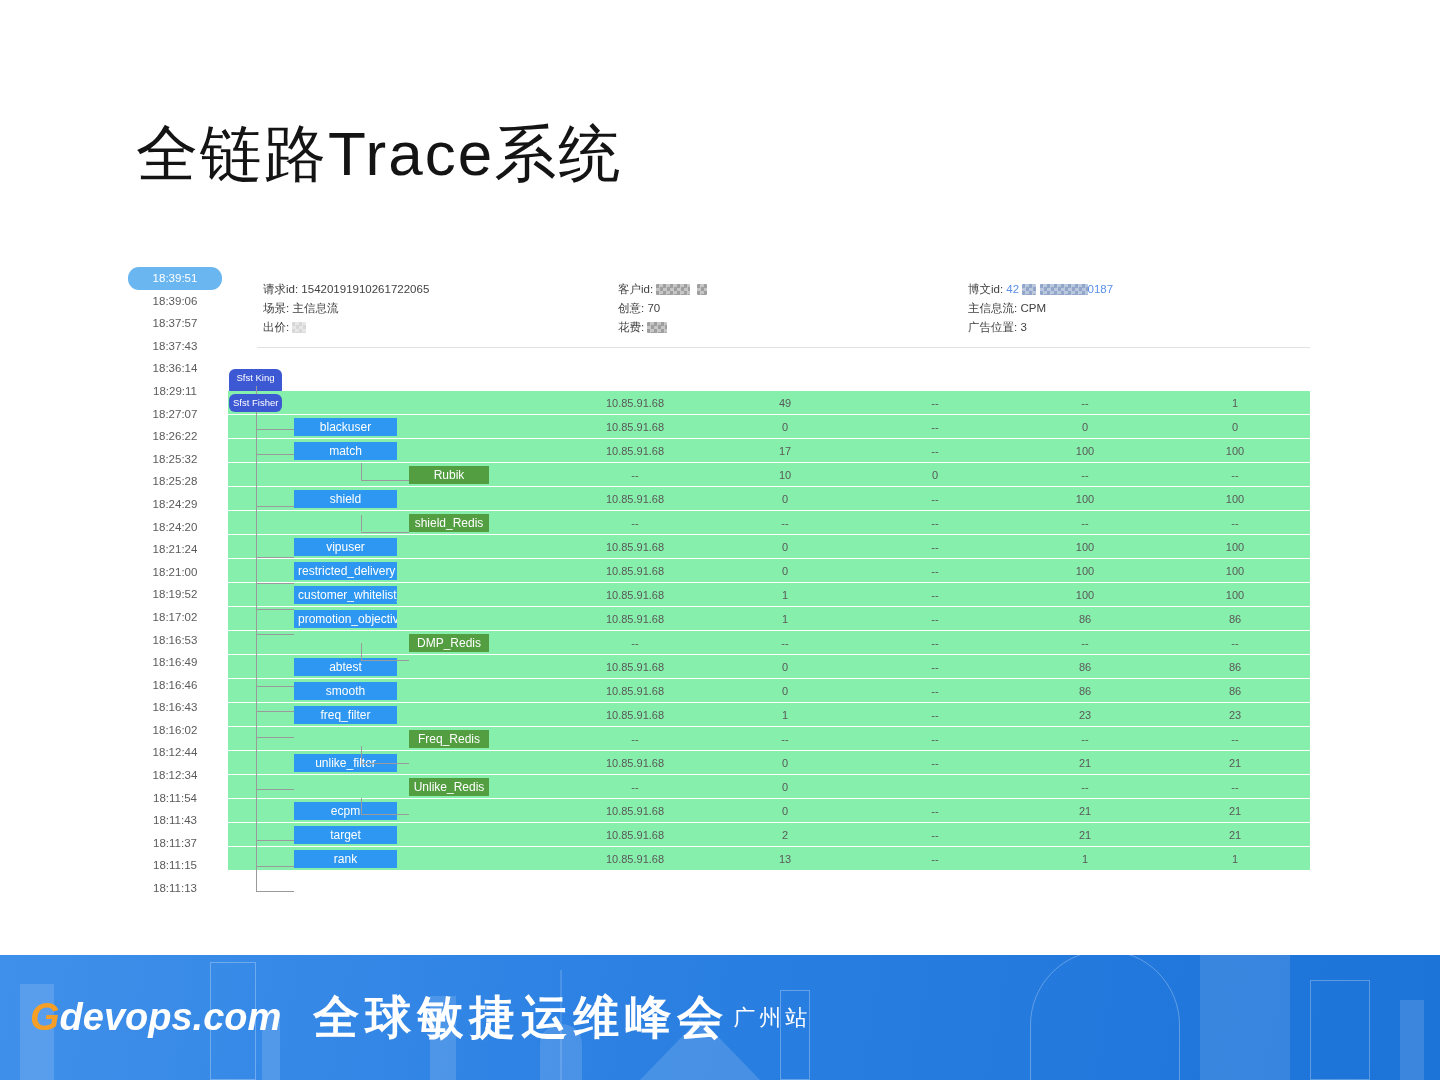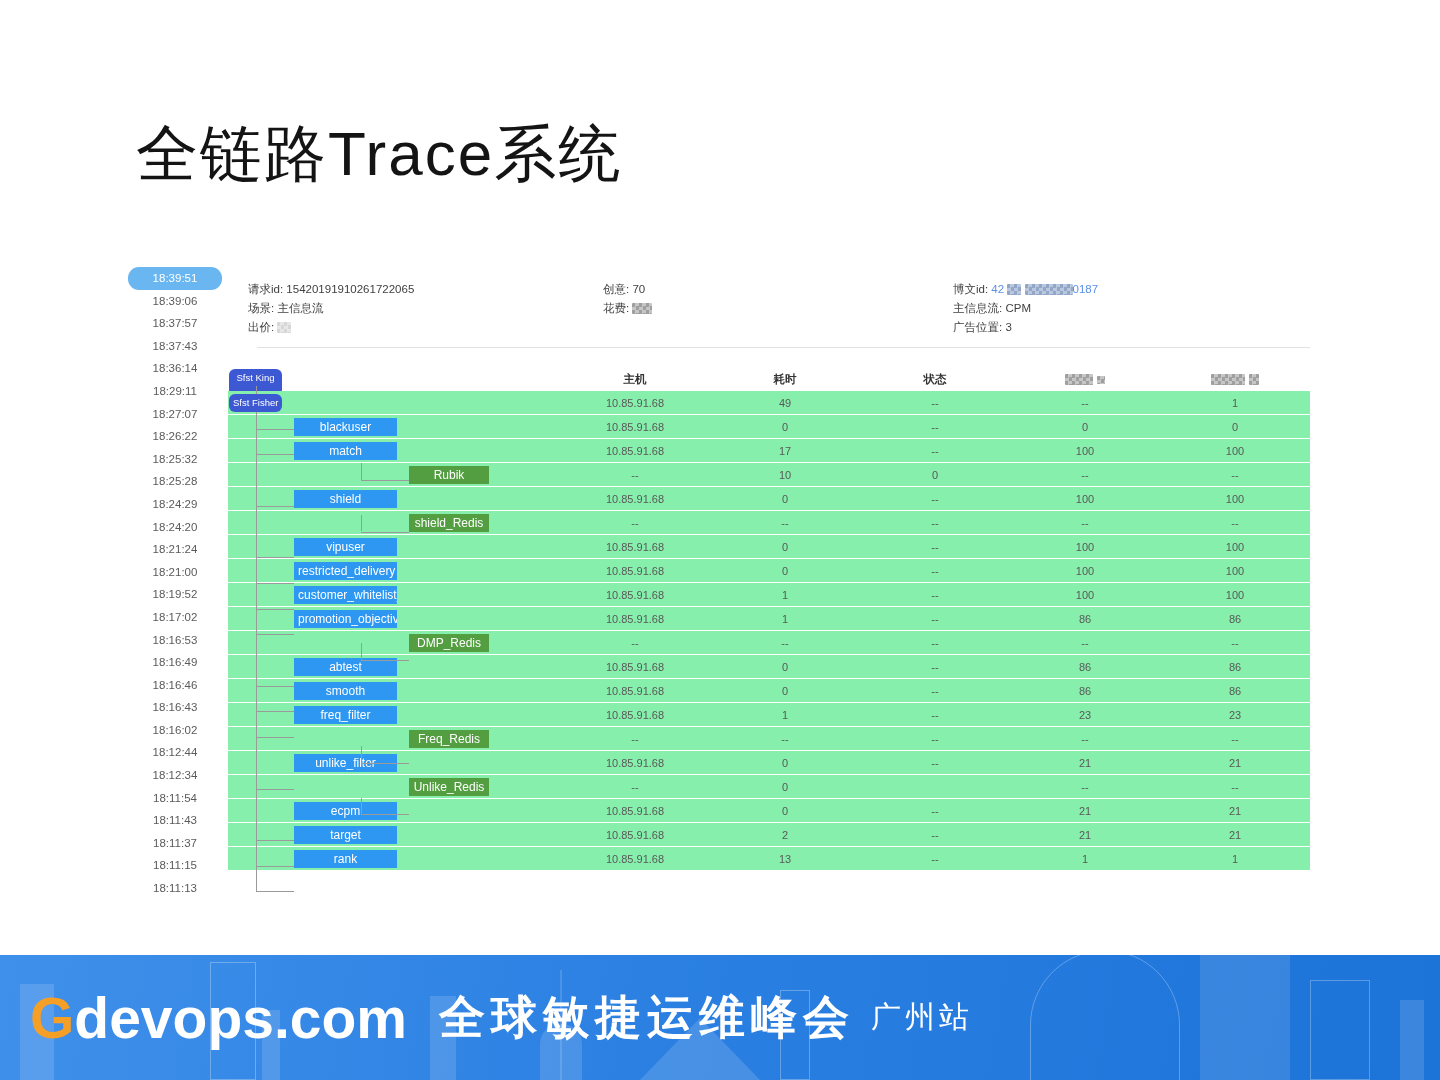--- a/index.html
+++ b/index.html
@@ -19,21 +19,21 @@
   .sidebar { position:absolute; left:0; top:0; width:94px; }
   .ts-item {
     height:22.6px; line-height:22.6px; text-align:center; font-size:11.5px;
     color:#5a5a5a; cursor:pointer; border-radius:11px;
   }
   .ts-item.selected { background:var(--selected-ts, #69b6f1); color:#fff; }
 
   .main { position:absolute; left:100px; top:0; width:1082px; height:642px; }
 
   .info {
-    position:absolute; left:20px; top:13px; right:0;
+    position:absolute; left:35px; top:13px; right:0;
     display:grid; grid-template-columns:355px 350px auto;
     font-size:11.5px; color:#3f3f3f;
   }
   .info .cellcol div { line-height:19px; white-space:nowrap; }
   .link { color:var(--link-blue,#5b8fe8); }
 
   .mosaic {
     display:inline-block; vertical-align:middle; height:11px; border-radius:1px;
     background-image:repeating-conic-gradient(#bdbdbd 0% 25%, #8f8f8f 0% 50%);
     background-size:7px 7px; opacity:.85;
@@ -73,29 +73,29 @@
     position:absolute; left:0; bottom:0; width:1440px; height:125px; overflow:hidden;
     background:linear-gradient(100deg, var(--footer-blue1,#3f90ea) 0%, #2b80e2 45%, var(--footer-blue2,#1c73d8) 100%);
   }
   .skyline { position:absolute; inset:0; }
   .bld { position:absolute; background:rgba(255,255,255,.14); }
   .bld.outline { background:transparent; border:1px solid rgba(255,255,255,.28); }
   .brandline {
     position:absolute; left:30px; top:0; height:125px; display:flex;
     align-items:center; white-space:nowrap;
   }
-  .brand { font-size:57px; font-weight:bold; color:#fff; letter-spacing:0px; }
+  .brand { font-size:38px; font-weight:bold; color:#fff; letter-spacing:0px;font-style:italic; }
   .brand .g { color:var(--brand-orange,#f59f27); }
   .event {
     font-family:"Liberation Serif", serif; font-size:46px; font-weight:bold;
     color:#fff; margin-left:32px; letter-spacing:6px;
   }
   .city {
-    font-family:Liberation Serif, serif; font-size:30px; color:#fff;
-    margin-left:16px; letter-spacing:4px;
+    font-family:Liberation Serif, serif; font-size:22px; color:#fff;
+    margin-left:4px; letter-spacing:4px;
   }
 </style>
 </head>
 <body>
 
 <div class="slide">
 
   <div class="title">全链路Trace系统</div>
 
   <div class="panel">
@@ -133,39 +133,33 @@
 
     <div class="main">
 
       <div class="info">
         <div class="cellcol">
           <div><span>请求id:</span> <span>15420191910261722065</span></div>
           <div><span>场景:</span> <span>主信息流</span></div>
           <div><span>出价:</span> <span class="mosaic faint m14"></span></div>
         </div>
         <div class="cellcol">
+          <div><span>客户id:</span> <span class="mosaic m34"></span>&nbsp;&nbsp;<span class="mosaic m10"></span></div>
           <div><span>创意:</span> <span>70</span></div>
           <div><span>花费:</span> <span class="mosaic m20"></span></div>
         </div>
         <div class="cellcol">
           <div><span>博文id:</span> <span class="link"><span>42</span> <span class="mosaic blue m14"></span> <span class="mosaic blue m48"></span><span>0187</span></span></div>
           <div><span>主信息流:</span> <span>CPM</span></div>
           <div><span>广告位置:</span> <span>3</span></div>
         </div>
       </div>
 
       <div class="divider"></div>
 
-      <div class="thead">
-        <div class="th">主机</div>
-        <div class="th">耗时</div>
-        <div class="th">状态</div>
-        <div class="th"><span class="mosaic m28"></span> <span class="mosaic m8"></span></div>
-        <div class="th"><span class="mosaic m34"></span> <span class="mosaic m10"></span></div>
-      </div>
 
       <div class="node node-root king">Sfst King</div>
 
       <div class="rows" id="rows">
           <div class="row">
     <div class="node node-root">Sfst Fisher</div>
     <div class="cells">
       <div class="cell">10.85.91.68</div>
       <div class="cell">49</div>
       <div class="cell">--</div>

